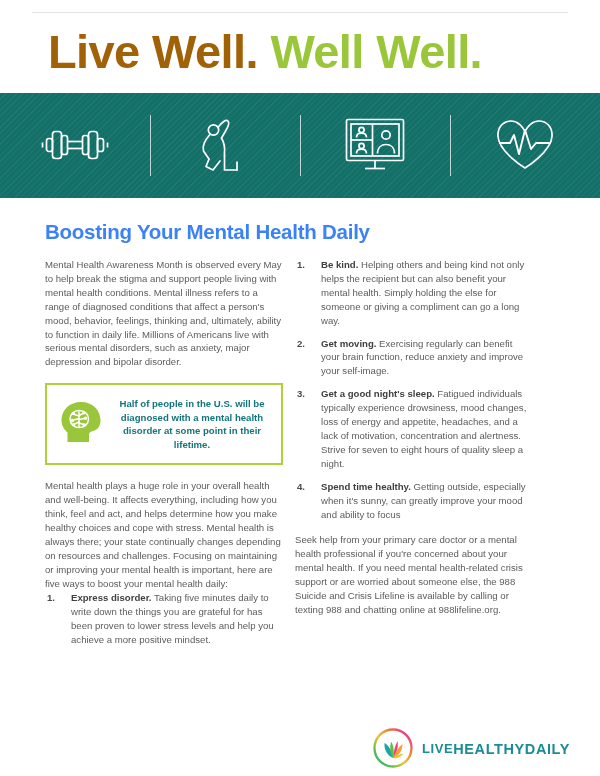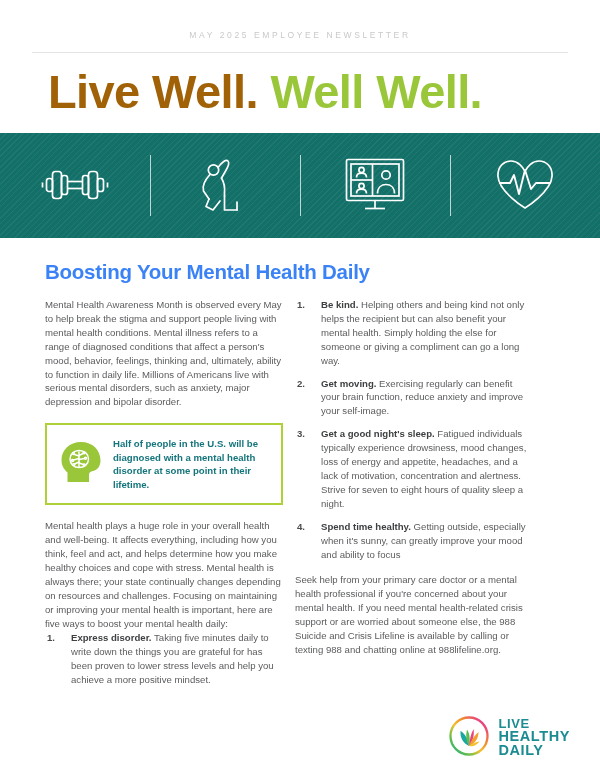--- a/index.html
+++ b/index.html
@@ -127,21 +127,21 @@
     align-items: center;
     gap: 6px;
     min-height: 82px;
   }
   .callout-icon { flex: 0 0 auto; }
   .callout-text {
     color: #14757c;
     font-weight: 700;
     font-size: 9.6px;
     line-height: 1.42;
-    text-align: left;
+    text-align: center;
     flex: 1 1 auto;
   }
 
   
   ol.tips {
     list-style: none;
     margin: 0;
     padding: 0;
   }
   ol.tips > li {
@@ -170,37 +170,36 @@
   .logo {
     position: absolute;
     right: 30px;
     bottom: 14px;
     display: flex;
     align-items: center;
     gap: 7px;
   }
   .logo-words {
     display: flex;
-    flex-direction: column;
+    flex-direction: row;
     line-height: 0.94;
   }
   .logo-words span {
     color: #1c8c92;
     font-weight: 700;
     font-size: 14.5px;
     letter-spacing: 0.6px;
   }
   .logo-words span.w-live { font-size: 13px; }
 </style>
 </head>
 <body>
 
 <div class="page">
 
-  <div class="kicker">MAY 2025 EMPLOYEE NEWSLETTER</div>
   <div class="rule"></div>
 
   <div class="masthead">
     <span class="live">Live Well.</span>
     <span class="work">Well Well.</span>
   </div>
 
   <div class="band">
 
     <div class="band-cell">

